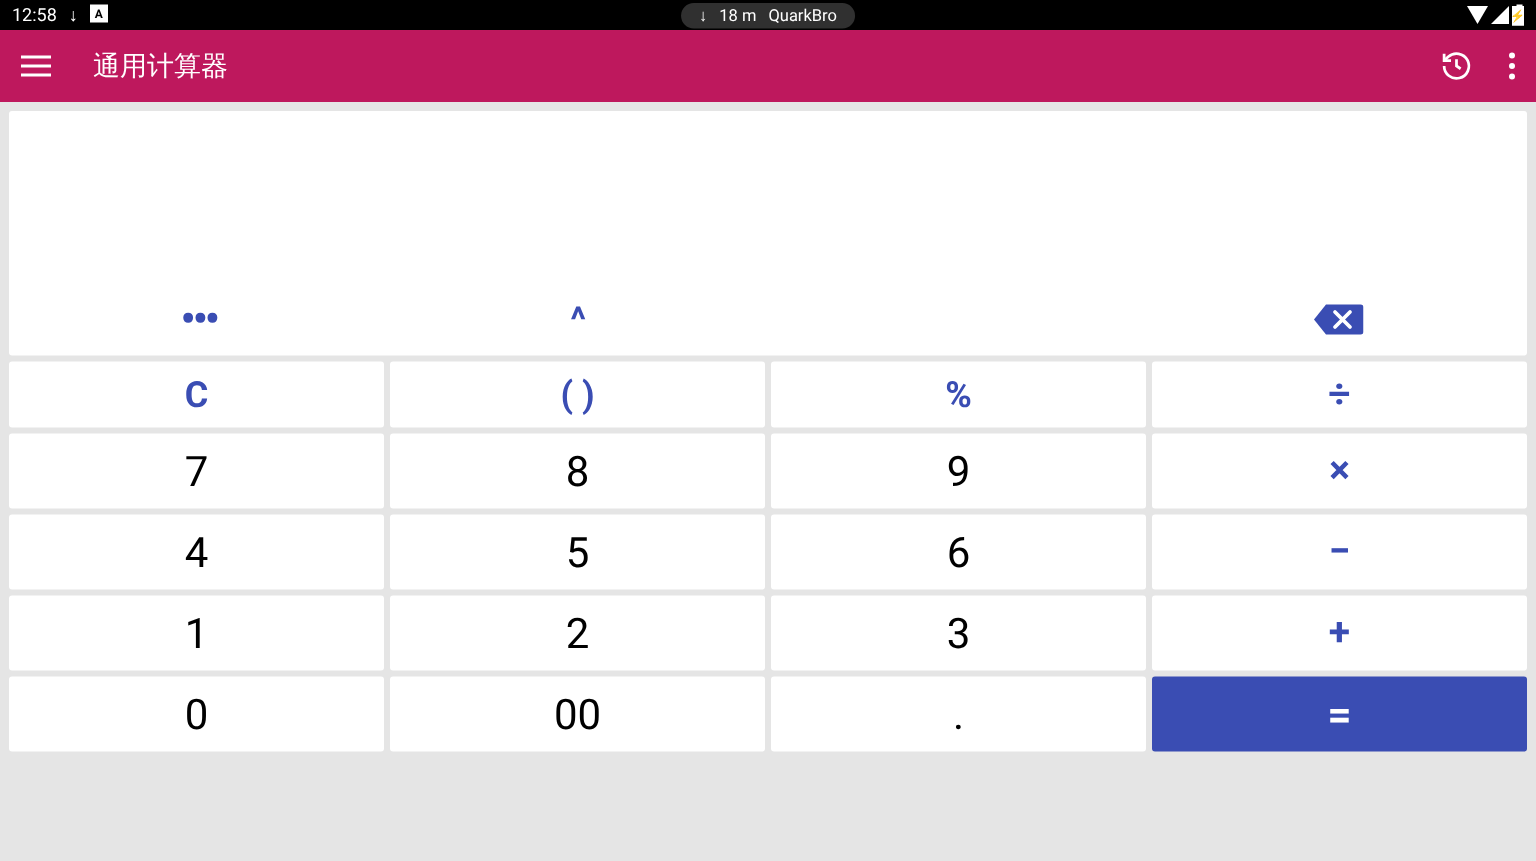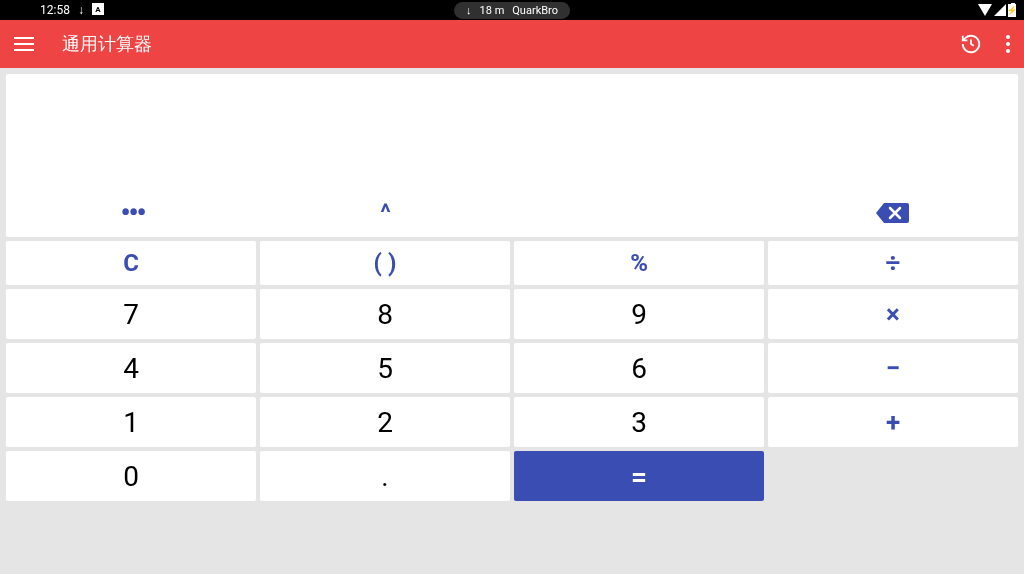--- a/index.html
+++ b/index.html
@@ -1,29 +1,29 @@
 <!DOCTYPE html>
 <html><head>
   <meta charset="utf-8">
   <style>
     * { margin: 0; padding: 0; box-sizing: border-box; font-family: -apple-system, BlinkMacSystemFont, "Segoe UI", Roboto, sans-serif; }
     html, body { width: 1024px; height: 574px; overflow: hidden; background: #e5e5e5; }
     
     .status-bar { height: 20px; background: #000; color: #fff; display: flex; align-items: center; padding: 0 8px; font-size: 12px; position: relative; }
-    .status-left { display: flex; align-items: flex-start; gap: 8px; margin-left: 32px; }
+    .status-left { display: flex; align-items: flex-start; gap: 8px; }
     .status-center { position: absolute; left: 50%; transform: translateX(-50%); display: flex; align-items: center; gap: 8px; background: #303030; border-radius: 10px; padding: 2px 12px; font-size: 11px; }
     .status-right { margin-left: auto; display: flex; align-items: center; gap: 2px; }
     .down-arrow { display: inline-block; }
     .box-a { display: inline-flex; align-items: center; justify-content: center; width: 12px; height: 12px; background: #fff; color: #000; font-size: 8px; font-weight: bold; }
     .signal-tri { width: 0; height: 0; border-style: solid; border-width: 0 0 12px 12px; border-color: transparent transparent #fff transparent; display: inline-block; }
     .wifi-tri { width: 0; height: 0; border-left: 7px solid transparent; border-right: 7px solid transparent; border-top: 12px solid #fff; display: inline-block; }
     .batt { display: inline-flex; align-items: center; justify-content: center; width: 8px; height: 13px; border: 1px solid #fff; background:#fff; color:#000; font-size:8px; position:relative; }
     .batt::before { content:""; position:absolute; top:-2px; left:2px; width:4px; height:1px; background:#fff;}
     
-    .app-bar { height: 48px; background: #ef4444; color: #fff; display: flex; align-items: center; padding: 0 14px; }
+    .app-bar { height: 48px; background: #be185d; color: #fff; display: flex; align-items: center; padding: 0 14px; }
     .hamburger { width: 20px; height: 14px; display: flex; flex-direction: column; justify-content: space-between; cursor: pointer; }
     .hamburger span { height: 2px; background: #fff; width: 100%; }
     .app-title { margin-left: 28px; font-size: 18px; font-weight: 400; }
     .app-bar-right { margin-left: auto; display: flex; align-items: center; gap: 24px; }
     .history-icon svg { width: 22px; height: 22px; display:block; }
     .more-icon { width: 4px; height: 18px; display: flex; flex-direction: column; justify-content: space-between; cursor:pointer;}
     .more-icon span { width: 4px; height: 4px; background: #fff; border-radius: 50%; }
     
     .calc-body { padding: 6px; }
     
@@ -126,17 +126,18 @@
     <div class="key num">5</div>
     <div class="key num">6</div>
     <div class="key op">−</div>
 
     <div class="key num">1</div>
     <div class="key num">2</div>
     <div class="key num">3</div>
     <div class="key op">+</div>
 
     <div class="key num">0</div>
+    <div class="key num">00</div>
     <div class="key num">.</div>
     <div class="key equals">=</div>
   </div>
 
 </div>
 
 </body></html>

